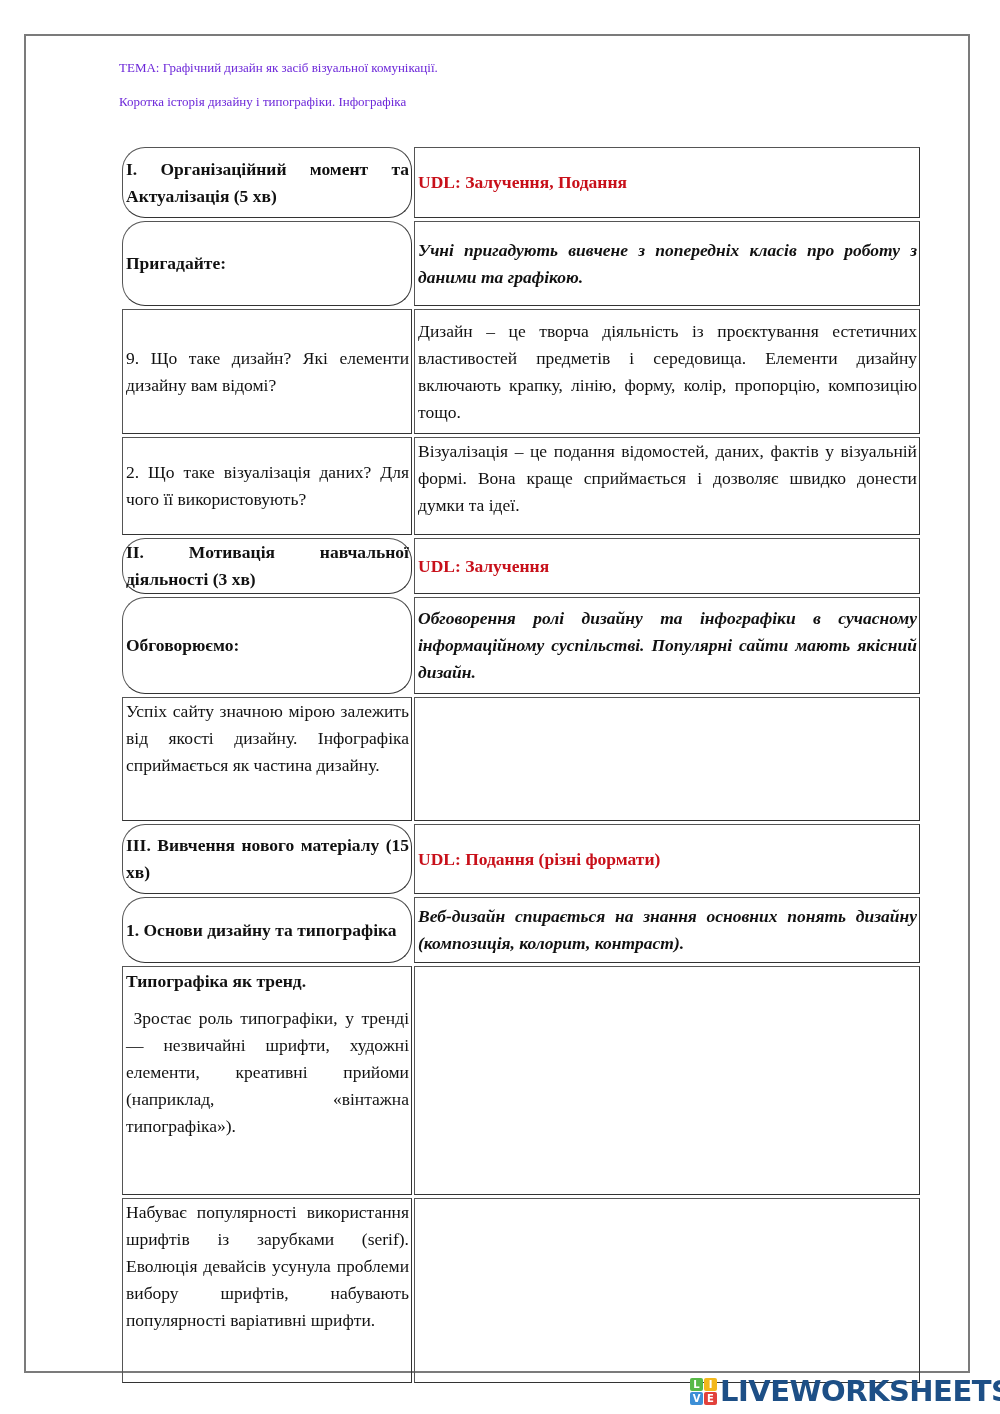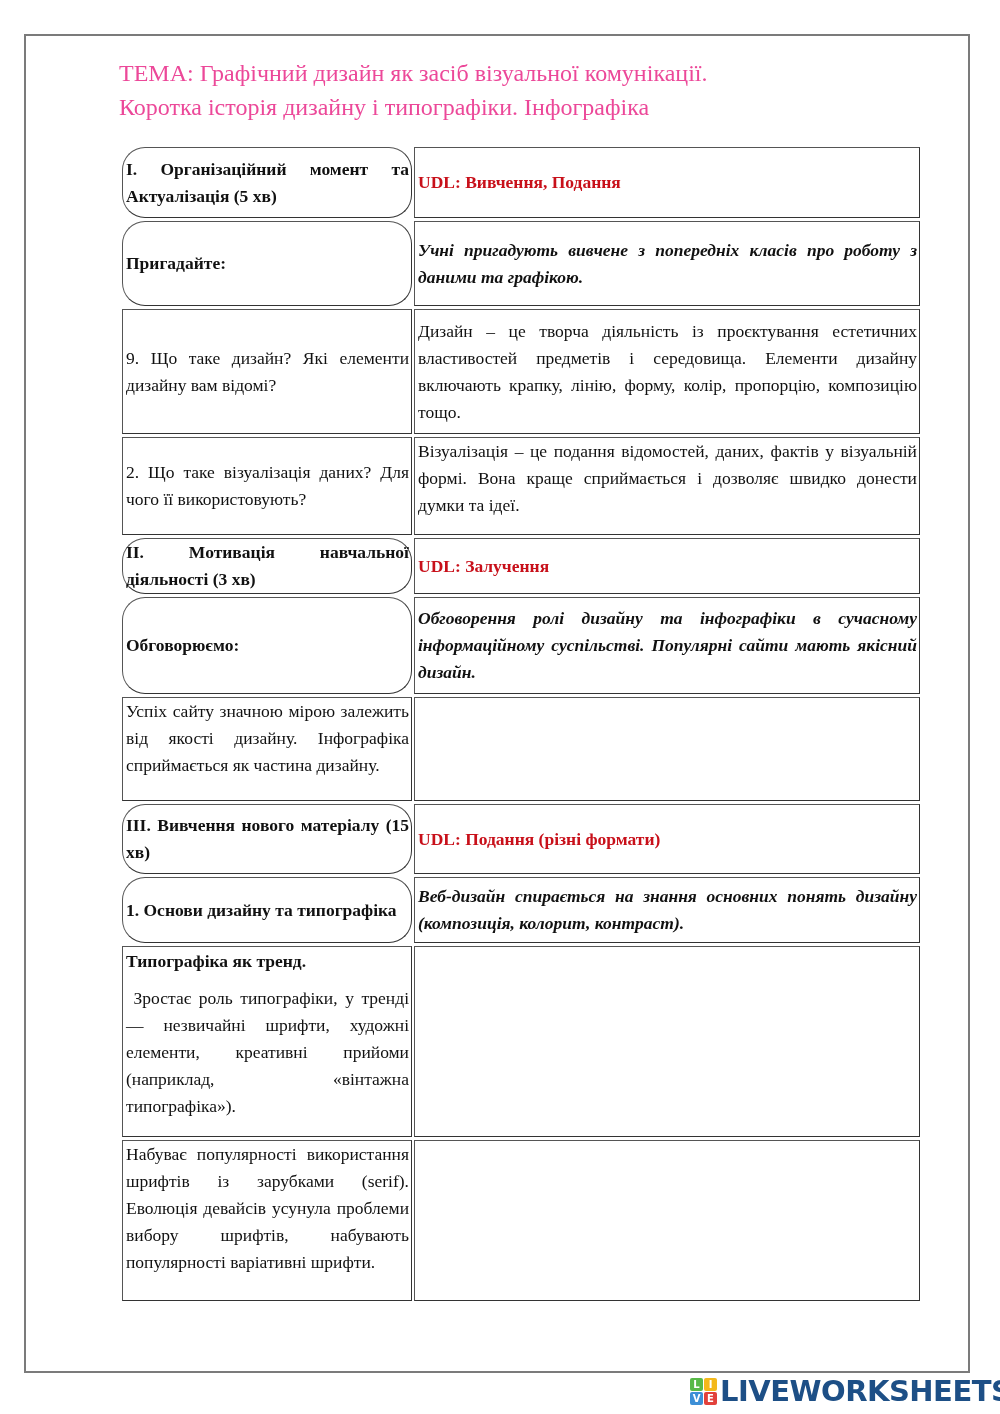--- a/index.html
+++ b/index.html
@@ -3,21 +3,21 @@
   <meta charset="utf-8">
   <style>
     html, body { margin: 0; padding: 0; background: #ffffff; }
     body { width: 1000px; height: 1414px; position: relative; overflow: hidden; }
     .frame {
       position: absolute; left: 24px; top: 34px; width: 946px; height: 1339px;
       border: 2px solid #7b7b7b; box-sizing: border-box; background: #fff;
     }
     .title-line {
       position: absolute; left: 119px; font-family: "Liberation Serif", serif;
-      font-size: 24px; color: #ec4899; white-space: nowrap;
+      font-size: 13px; color: #6d28d9; white-space: nowrap;
     }
     #tema { top: 60px; }
     #subtitle { top: 94px; }
     .ws-table {
       position: absolute; left: 120px; top: 144px; width: 802px;
       border-collapse: separate; border-spacing: 2px 3px;
       font-family: "Liberation Serif", serif; font-size: 17.5px; color: #111;
       table-layout: fixed;
     }
     .ws-table td {
@@ -55,21 +55,21 @@
 <div class="title-line" id="subtitle">Коротка історія дизайну і типографіки. Інфографіка</div>
 
 <table class="ws-table">
   <tbody>
 
     <tr style="height:71px;">
       <td class="left bold">
         <span>І. Організаційний момент та Актуалізація (5 хв)</span>
       </td>
       <td class="right udl">
-        <span>UDL: Вивчення, Подання</span>
+        <span>UDL: Залучення, Подання</span>
       </td>
     </tr>
 
     <tr style="height:85px;">
       <td class="left bold">
         <span>Пригадайте:</span>
       </td>
       <td class="right italic-bold">
         <span>Учні пригадують вивчене з попередніх класів про роботу з даними та графікою.</span>
       </td>
@@ -104,21 +104,21 @@
 
     <tr style="height:97px;">
       <td class="left bold">
         <span>Обговорюємо:</span>
       </td>
       <td class="right italic-bold">
         <span>Обговорення ролі дизайну та інфографіки в сучасному інформаційному суспільстві. Популярні сайти мають якісний дизайн.</span>
       </td>
     </tr>
 
-    <tr style="height:104px;font-family:Liberation Serif, serif;">
+    <tr style="height:124px;font-family:Liberation Serif, serif;">
       <td class="left" style="vertical-align:top;">
         <span>Успіх сайту значною мірою залежить від якості дизайну. Інфографіка сприймається як частина дизайну.</span>
       </td>
       <td class="right">
         <span></span>
       </td>
     </tr>
 
     <tr style="height:70px;margin-left:29px;">
       <td class="left bold">
@@ -131,31 +131,31 @@
 
     <tr style="height:66px;">
       <td class="left bold stage-cell">
         <span>1. Основи дизайну та типографіка</span>
       </td>
       <td class="right italic-bold stage-cell">
         <span>Веб-дизайн спирається на знання основних понять дизайну (композиція, колорит, контраст).</span>
       </td>
     </tr>
 
-    <tr style="height:191px;margin-top:24px;">
+    <tr style="height:229px;margin-top:24px;">
       <td class="left" style="vertical-align:top;padding-top:1px;">
         <p class="cell-p bold">Типографіка як тренд.</p>
         <p class="cell-p" style="white-space:pre-wrap;"> Зростає роль типографіки, у тренді — незвичайні шрифти, художні елементи, креативні прийоми (наприклад, «вінтажна типографіка»).</p>
       </td>
       <td class="right">
         <span></span>
       </td>
     </tr>
 
-    <tr style="height:161px;border-radius:9px;">
+    <tr style="height:185px;border-radius:9px;">
       <td class="left" style="vertical-align:top;">
         <span>Набуває популярності використання шрифтів із зарубками (serif). Еволюція девайсів усунула проблеми вибору шрифтів, набувають популярності варіативні шрифти.</span>
       </td>
       <td class="right">
         <span></span>
       </td>
     </tr>
   </tbody>
 </table>
 

